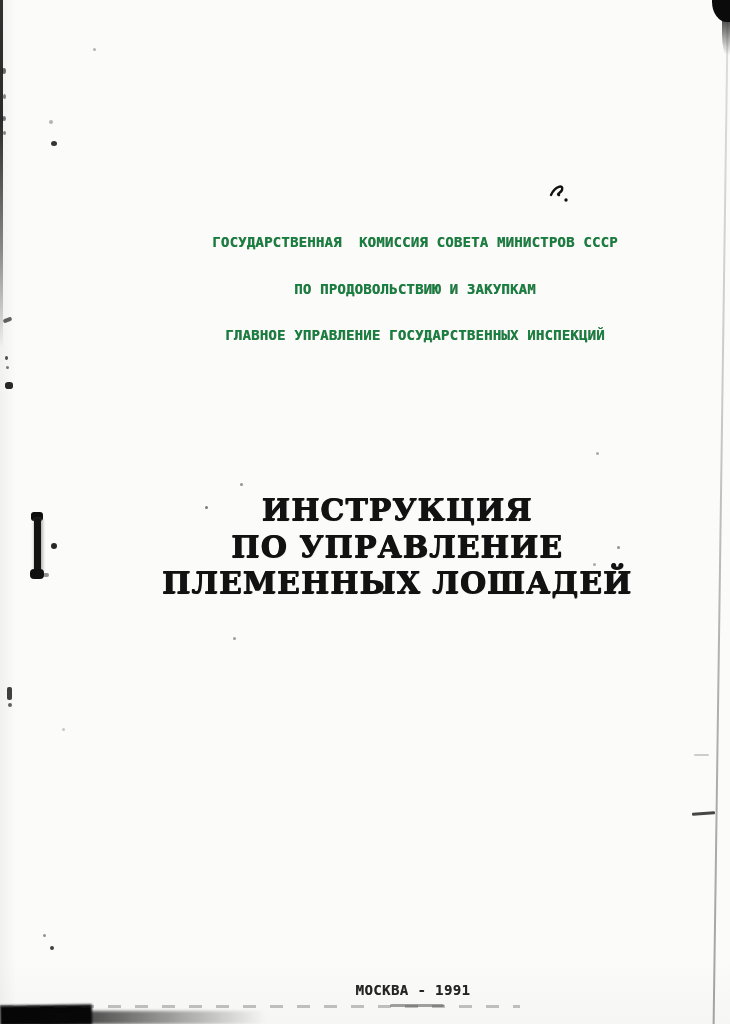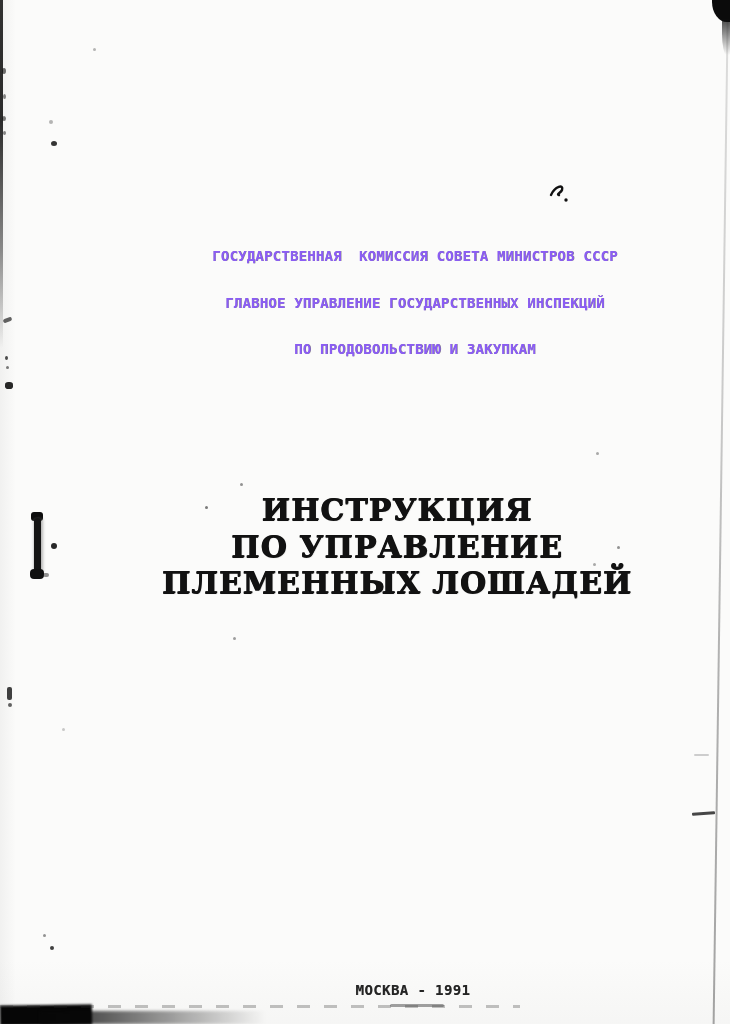--- a/index.html
+++ b/index.html
@@ -11,23 +11,23 @@
     font-family:"DejaVu Sans Mono", monospace; color:var(--ink);
   }
   
   .wash-left{ position:absolute; left:0; top:0; width:16px; height:1024px;
     background:linear-gradient(to right, rgba(150,150,150,.10), rgba(150,150,150,0)); }
   .wash-bottom{ position:absolute; left:0; top:960px; width:730px; height:64px;
     background:linear-gradient(to bottom, rgba(160,160,160,0), rgba(160,160,160,.06)); }
 
   
   .header-block{
-    position:absolute; top:218px; left:0; width:730px; padding-left:100px;
+    position:absolute; top:204px; left:0; width:730px; padding-left:100px;
     text-align:center; font-weight:700; font-size:14px; line-height:15.5px;
-    letter-spacing:.2px; white-space:pre-wrap; color:#8b5cf6;
+    letter-spacing:.2px; white-space:pre-wrap; color:#15803d;
     text-shadow:.4px 0 0 rgba(20,20,20,.55);
   }
   .title-block{
     position:absolute; top:479px; left:0; width:730px; padding-left:64px;
     text-align:center; font-family:"DejaVu Serif", serif; font-weight:700;
     font-size:30px; line-height:36.5px; letter-spacing:1px; color:#121212;
     text-shadow:.8px 0 0 currentColor, 0 .6px 0 currentColor, .8px .8px 1px rgba(0,0,0,.25);
     margin-top:13px;
   }
   .imprint-line{
@@ -81,22 +81,22 @@
 </head>
 <body>
 
 <div class="scan">
 
   <div class="wash-left"></div>
   <div class="wash-bottom"></div>
 
   <div class="header-block">
     <div>ГОСУДАРСТВЕННАЯ  КОМИССИЯ СОВЕТА МИНИСТРОВ СССР</div>
+    <div>ПО ПРОДОВОЛЬСТВИЮ И ЗАКУПКАМ</div>
     <div>ГЛАВНОЕ УПРАВЛЕНИЕ ГОСУДАРСТВЕННЫХ ИНСПЕКЦИЙ</div>
-    <div>ПО ПРОДОВОЛЬСТВИЮ И ЗАКУПКАМ</div>
   </div>
 
   <div class="title-block">
     <div>ИНСТРУКЦИЯ</div>
     <div>ПО УПРАВЛЕНИЕ</div>
     <div>ПЛЕМЕННЫХ ЛОШАДЕЙ</div>
   </div>
 
   <div class="imprint-line">МОСКВА - 1991</div>
 

